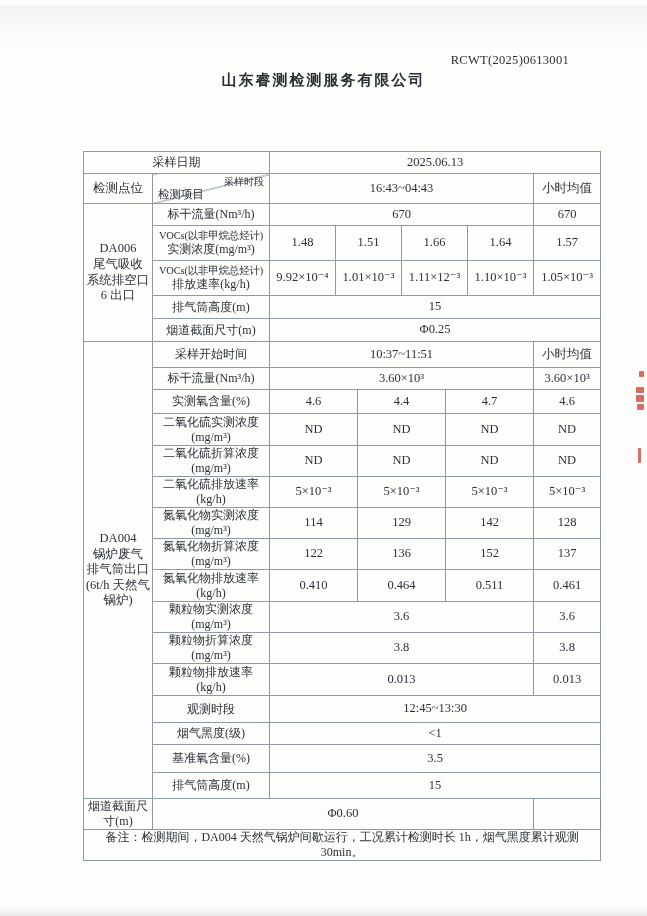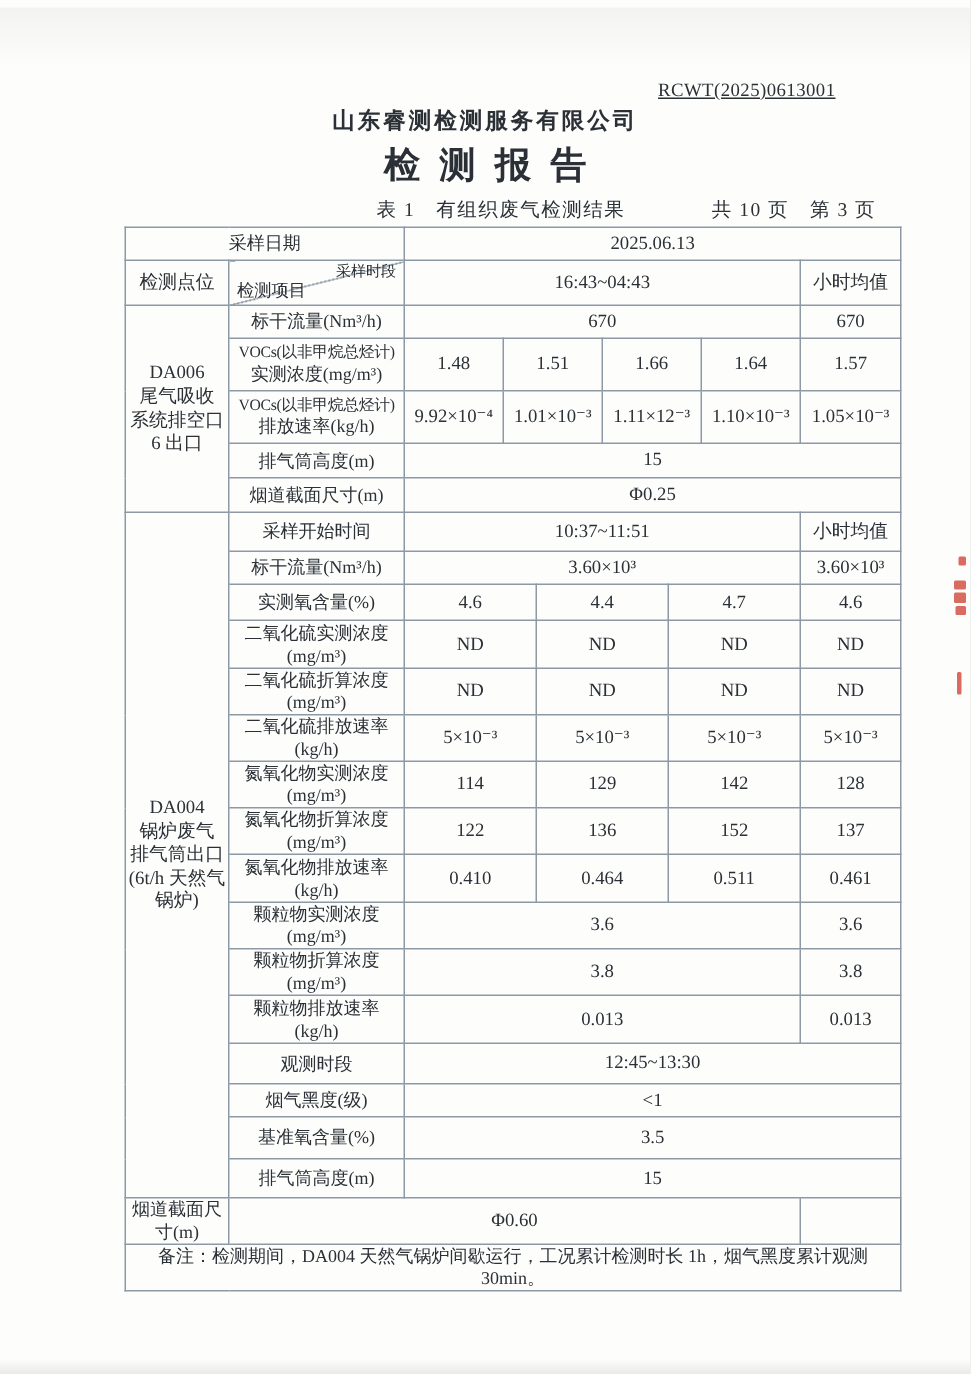--- a/index.html
+++ b/index.html
@@ -10,21 +10,21 @@
     background:#fdfdfc;
     overflow:hidden;
     font-family:"Liberation Serif","DejaVu Serif",serif;
     color:#2b3036;
   }
   .scan-top{position:absolute;top:5px;left:0;right:0;height:40px;
     background:linear-gradient(to bottom, rgba(150,150,150,0.10), rgba(255,255,255,0));}
   .scan-bottom{position:absolute;bottom:0;left:0;right:0;height:10px;
     background:linear-gradient(to top, rgba(120,120,120,0.15), rgba(255,255,255,0));}
 
-  .report-number{position:absolute;top:53px;right:90px;font-size:12.5px;letter-spacing:0.3px;text-decoration:underline;}
+  .report-number{position:absolute;top:53px;right:78px;font-size:12.5px;letter-spacing:0.3px;}
   .company-name{position:absolute;top:71px;left:0;width:100%;text-align:center;
     font-size:15px;font-weight:bold;letter-spacing:2px;}
   .report-title{position:absolute;top:94px;left:0;width:100%;text-align:center;
     font-size:24px;font-weight:bold;letter-spacing:13px;text-indent:13px;}
   .caption-row{position:absolute;top:131px;left:67px;width:517px;display:flex;
     align-items:flex-end;font-size:13px;}
   .caption-left{margin-left:184px;letter-spacing:1px;}
   .caption-right{margin-left:auto;letter-spacing:1px;}
 
   table.report{
@@ -57,26 +57,21 @@
 </style>
 </head>
 <body>
 
 <div class="page">
   <div class="scan-top"></div>
   <div class="scan-bottom"></div>
 
   <div class="report-number">RCWT(2025)0613001</div>
   <div class="company-name">山东睿测检测服务有限公司</div>
-  <div class="report-title">检测报告</div>
-
-  <div class="caption-row">
-    <span class="caption-left">表 1　有组织废气检测结果</span>
-    <span class="caption-right">共 10 页　第 3 页</span>
-  </div>
+
 
   <table class="report">
     <colgroup>
       <col style="width:69px">
         <col style="width:117px">
       <col style="width:22px">
         <col style="width:22px">
         <col style="width:22px">
         <col style="width:22px">
       <col style="width:22px">

